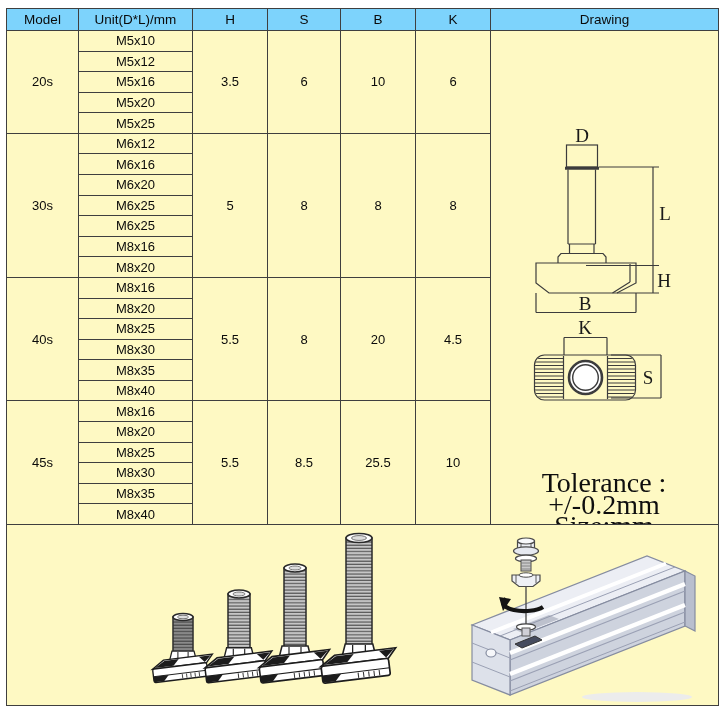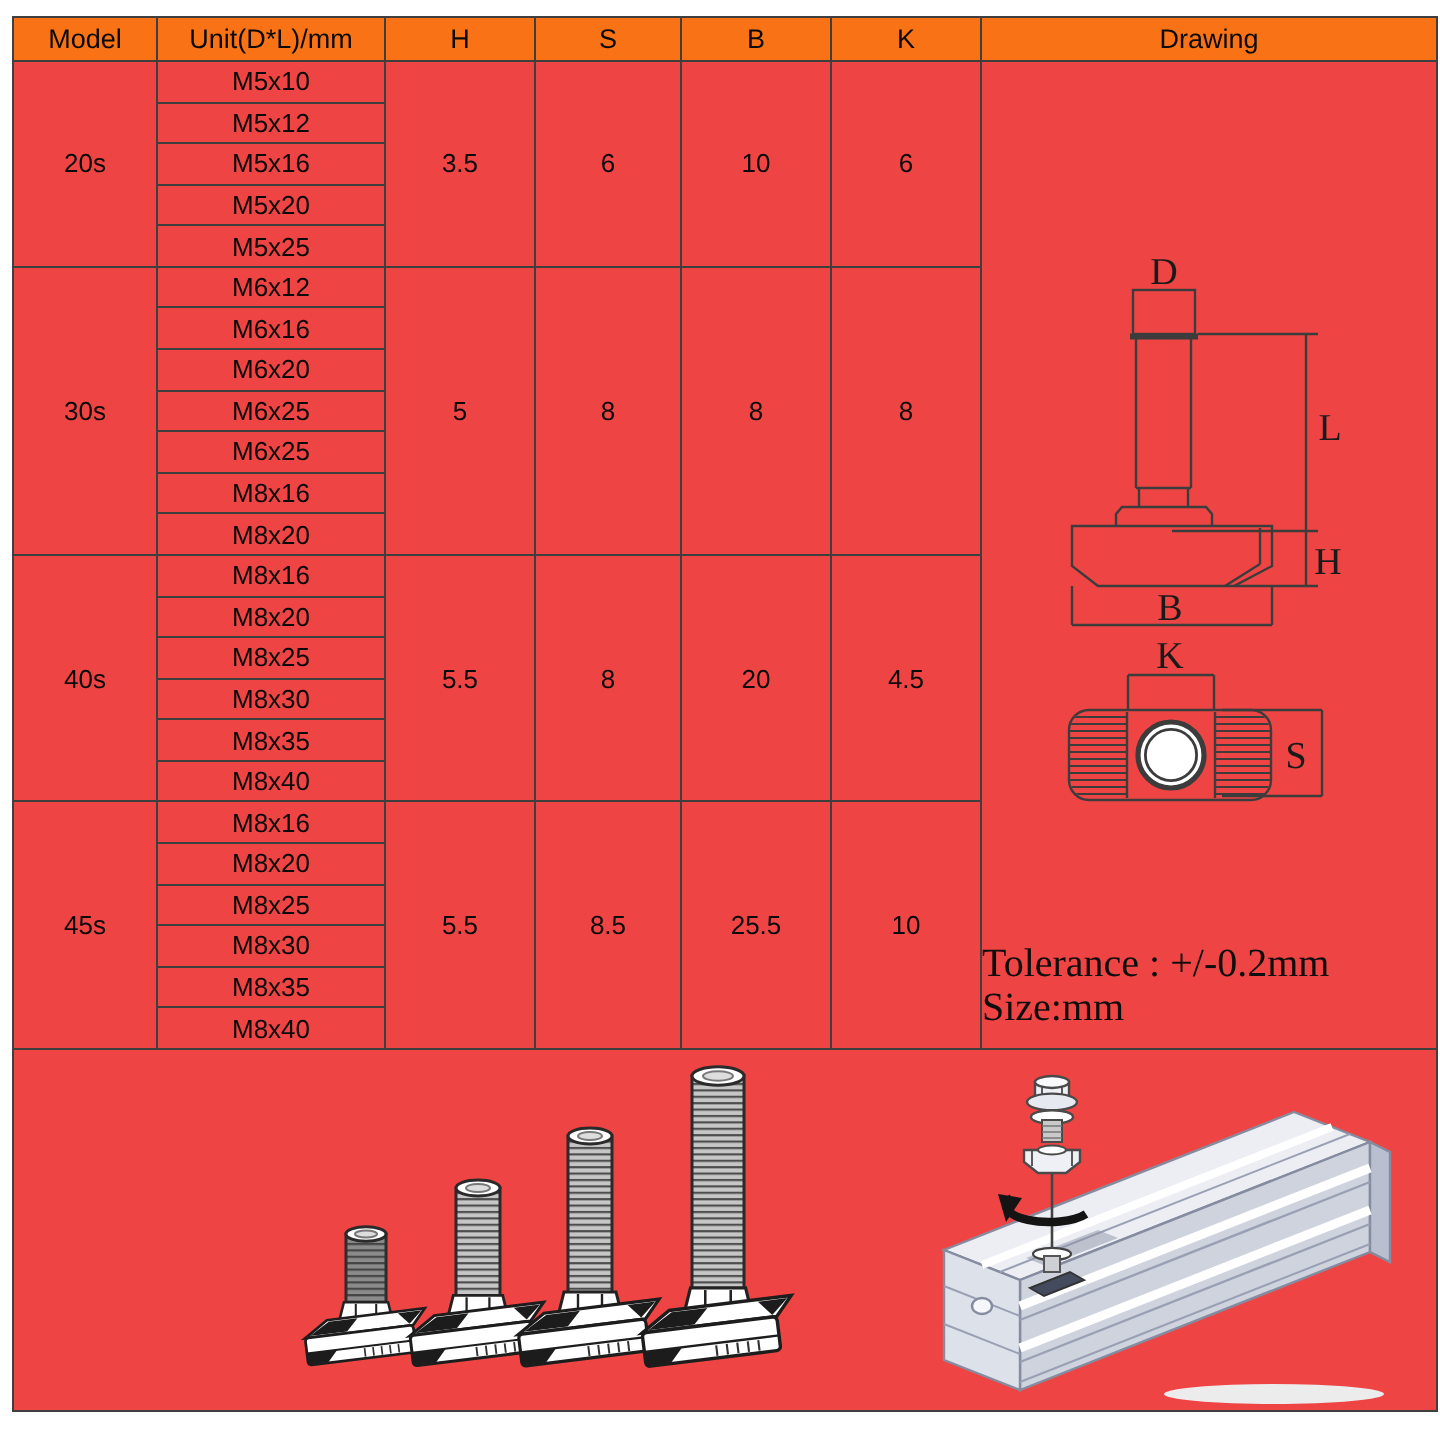--- a/index.html
+++ b/index.html
@@ -1,29 +1,29 @@
 <!DOCTYPE html>
 <html><head>
 <meta charset="utf-8">
 <style>
   *{box-sizing:border-box}
   html,body{margin:0;padding:0;width:720px;height:720px;background:#fff;
     font-family:"Liberation Sans",sans-serif;}
   .sheet{position:absolute;left:6px;top:8px}
   table{border-collapse:collapse;table-layout:fixed;width:712px;border:1.5px solid #2e2e2e}
   th,td{border:1px solid #3f3f3f;text-align:center;vertical-align:middle;
-    font-size:13px;color:#0a0a0a;padding:0;overflow:hidden;background:#ef4444}
-  th{background:#f97316;height:22px;font-size:13.5px;font-weight:400}
+    font-size:13px;color:#0a0a0a;padding:0;overflow:hidden;background:#fef9c3}
+  th{background:#7dd3fc;height:22px;font-size:13.5px;font-weight:400}
   tr.r{height:20.58px}
   td.dcell{position:relative;vertical-align:top}
   .dwrap{position:absolute;left:0;top:0;width:226px;height:494px}
   svg.tech{display:block}
   .dim{font-family:"Liberation Serif",serif;font-size:19px;fill:#1a1a1a}
-  .tol{position:absolute;left:0;right:0;top:441px;text-align:left;
-    font-family:"Liberation Serif",serif;font-size:20px;color:#0e0e0e;line-height:21.5px}
+  .tol{position:absolute;left:0;right:0;top:441px;text-align:center;
+    font-family:"Liberation Serif",serif;font-size:28px;color:#0e0e0e;line-height:21.5px}
   td.photo{height:180px;padding:0}
   .pwrap{position:relative;width:710px;height:180px}
 </style>
 </head>
 <body>
 
 <div class="sheet">
 <table>
   <colgroup>
     <col style="width:72px">

